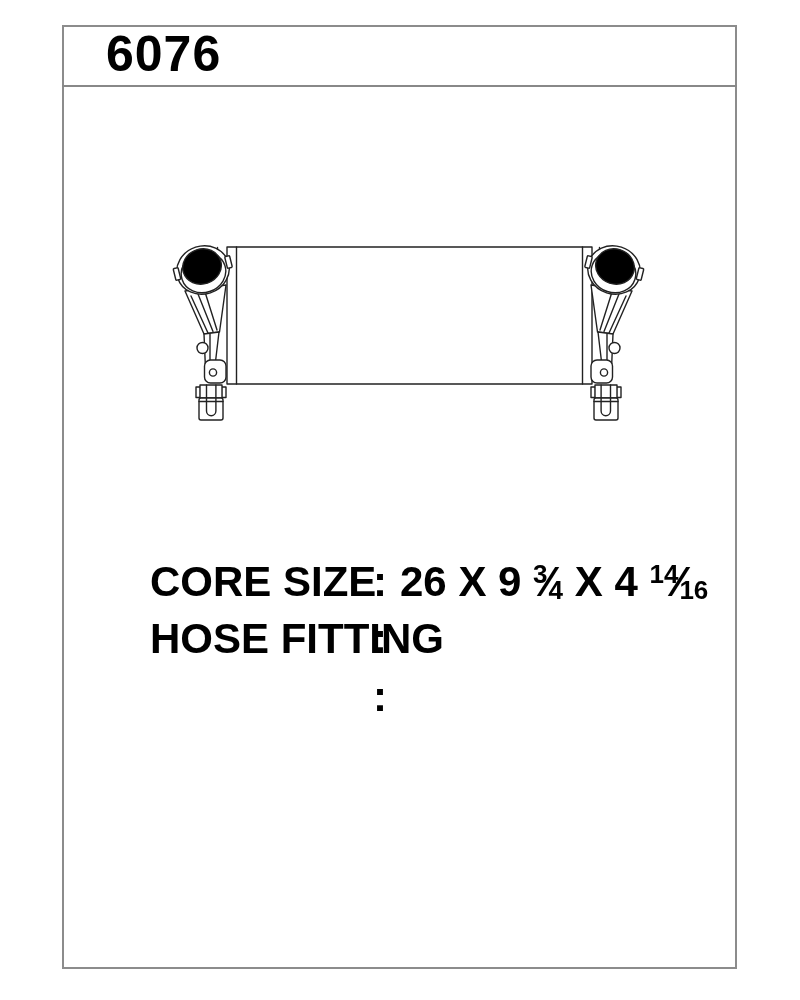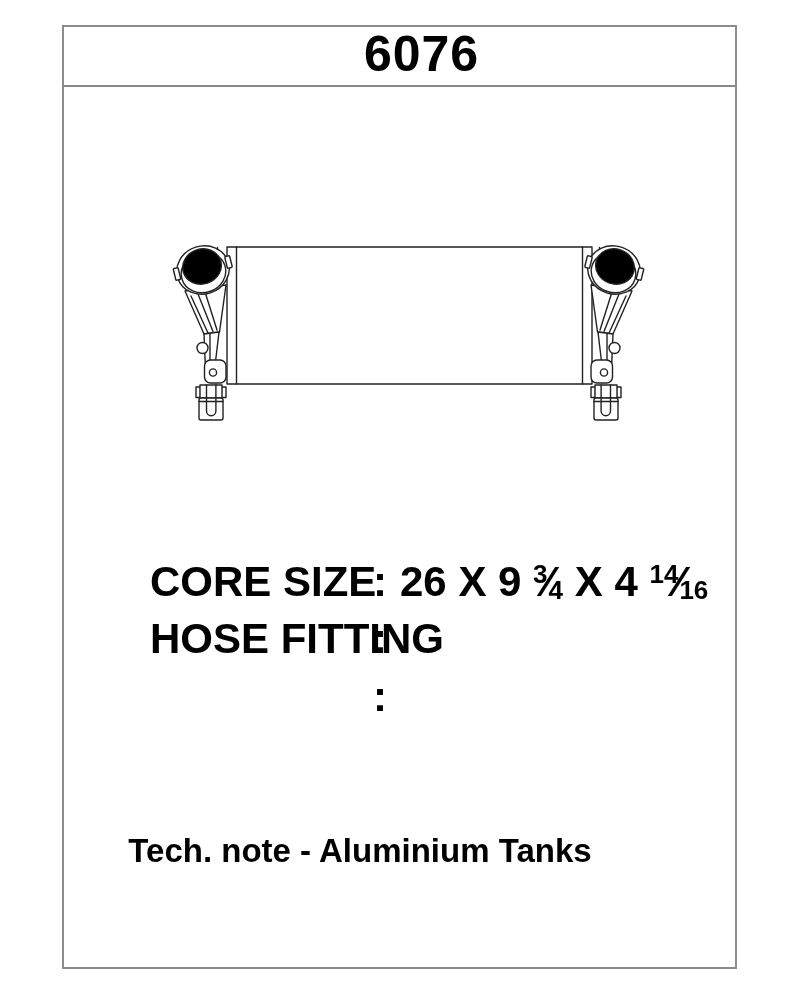--- a/index.html
+++ b/index.html
@@ -34,21 +34,20 @@
     border-bottom: 2px solid #888888;
     box-sizing: content-box;
   }
   .title {
     position: absolute;
     left: 0;
     top: 0;
     width: 100%;
     height: 60px;
     line-height: 58px;
-    text-align: center;
     padding-left: 44px;
     box-sizing: border-box;
     font-size: 50px;
     font-weight: bold;
     color: #000000;
     letter-spacing: 1px;
   }
   .drawing-svg {
     position: absolute;
     left: 150px;
@@ -157,16 +156,15 @@
       <span class="label">HOSE FITTING</span>
       <span class="colon">:</span>
     </div>
     <div class="spec-row row-3">
       <span class="label"></span>
       <span class="colon">:</span>
     </div>
   </div>
 
   <div class="technote">
-    <div>Tech. note - Aluminium Tanks</div>
   </div>
 
 </div>
 
 </body></html>

